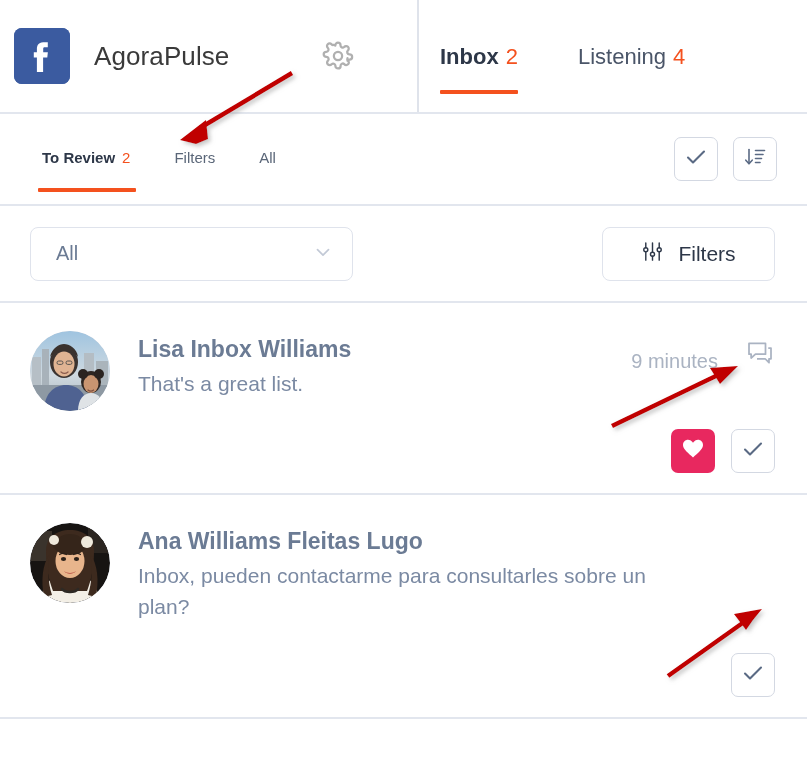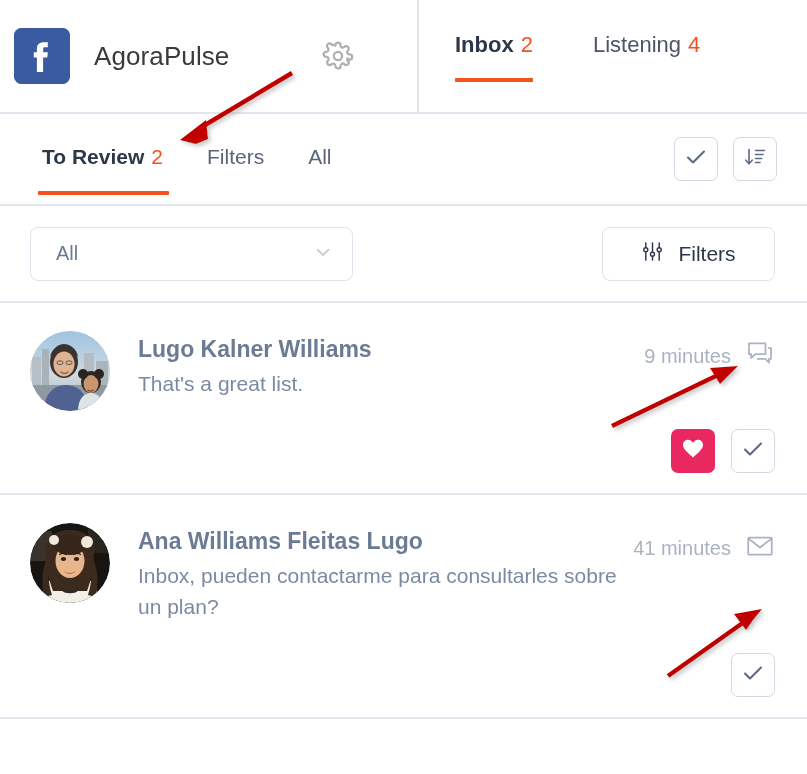--- a/index.html
+++ b/index.html
@@ -67,23 +67,23 @@
     position: absolute;
     left: 417px;
     top: 0;
     width: 2px;
     height: 112px;
     background: #dfe3eb;
   }
   .topbar-right {
     flex: 1;
     display: flex;
-    align-items: flex-start;
+    align-items: center;
     padding-top: 32px;
-    padding-left: 38px;
+    padding-left: 23px;
     box-sizing: border-box;
   }
   .main-tab {
     position: relative;
     font-size: 22px;
     color: #4a5568;
     margin-right: 60px;
     padding-bottom: 30px;
     cursor: pointer;
     white-space: nowrap;
@@ -109,21 +109,21 @@
   .subtabs {
     position: relative;
     height: 90px;
     display: flex;
     align-items: center;
     padding: 0 30px 0 42px;
     box-sizing: border-box;
   }
   .subtab {
     position: relative;
-    font-size: 21px;
+    font-size: 15px;
     color: #5a6678;
     margin-right: 44px;
     cursor: pointer;
     padding: 26px 0 30px 0;
     white-space: nowrap;
   }
   .subtab.active { color: #2d3748; font-weight: 700; }
   .subtab .cnt { color: #f4511e; margin-left: 7px; font-weight: 400; }
   .subtab.active::after {
     content: "";
@@ -227,22 +227,22 @@
   }
   .msg-text {
     font-size: 21px;
     color: #7b8aa3;
     line-height: 1.5;
     margin-top: 4px;
     max-width: 560px;
   }
   .msg-meta {
     display: flex;
-    align-items: center;
-    gap: 14px;
+    align-items: flex-end;
+    gap: 27px;
     padding-top: 8px;
     flex: 0 0 auto;
     margin-left: 10px;
   }
   .msg-time {
     font-size: 20px;
     color: #aab3c2;
     white-space: nowrap;
   }
   .msg-actions {
@@ -406,21 +406,21 @@
             <path d="M48 80c0-12 6-18 13-18s13 6 13 18z" fill="#dfe3e6"></path>
             <ellipse cx="61" cy="51" rx="10" ry="11" fill="#2e2622"></ellipse>
             <ellipse cx="61" cy="53" rx="7.5" ry="9" fill="#c99571"></ellipse>
             <circle cx="53" cy="43" r="5" fill="#2a2320"></circle>
             <circle cx="69" cy="43" r="5" fill="#2a2320"></circle>
             <path d="M58 59c1.6 1.2 4 1.2 5.6 0" stroke="#7d4f3f" stroke-width="1.2" fill="none" stroke-linecap="round"></path>
           </g>
         </svg>
       </div>
       <div class="msg-body">
-        <div class="msg-name">Lugo Kalner Williams</div>
+        <div class="msg-name">Lisa Inbox Williams</div>
         <div class="msg-text">That's a great list.</div>
       </div>
       <div class="msg-meta">
         <div class="msg-time">9 minutes</div>
         <span>
           <svg width="30" height="30" viewBox="0 0 24 24" fill="none" stroke="#aab3c2" stroke-width="1.4" stroke-linejoin="round">
             <path d="M3.2 3.5h13.2v8.6H8.4L4.9 15.2v-3.1H3.2z"></path>
             <path d="M18.6 7.2h2.2v8.6h-1.6v3.1l-3.1-3.1H9.6"></path>
           </svg>
         </span>
@@ -471,29 +471,20 @@
             <circle cx="57" cy="19" r="6" fill="#efe9dc"></circle>
             <circle cx="24" cy="17" r="5" fill="#efe9dc"></circle>
             <path d="M32 66c3 4 13 4 16 0" stroke="#2e2a25" stroke-width="2.6" fill="none" stroke-linecap="round"></path>
           </g>
         </svg>
       </div>
       <div class="msg-body">
         <div class="msg-name">Ana Williams Fleitas Lugo</div>
         <div class="msg-text">Inbox, pueden contactarme para consultarles sobre un plan?</div>
       </div>
-      <div class="msg-meta">
-        <div class="msg-time">41 minutes</div>
-        <span>
-          <svg width="30" height="30" viewBox="0 0 24 24" fill="none" stroke="#aab3c2" stroke-width="1.4" stroke-linejoin="round">
-            <rect x="2.6" y="5.2" width="18.8" height="13.6" rx="0.6"></rect>
-            <path d="M2.6 6l9.4 7.2L21.4 6"></path>
-          </svg>
-        </span>
-      </div>
     </div>
     <div class="msg-actions">
       <div class="sq-btn">
         <span>
           <svg width="24" height="24" viewBox="0 0 24 24" fill="none" stroke="#5a6a84" stroke-width="2.1" stroke-linecap="round" stroke-linejoin="round">
             <path d="M4 12.5l5 5L20 6.5"></path>
           </svg>
         </span>
       </div>
     </div>

